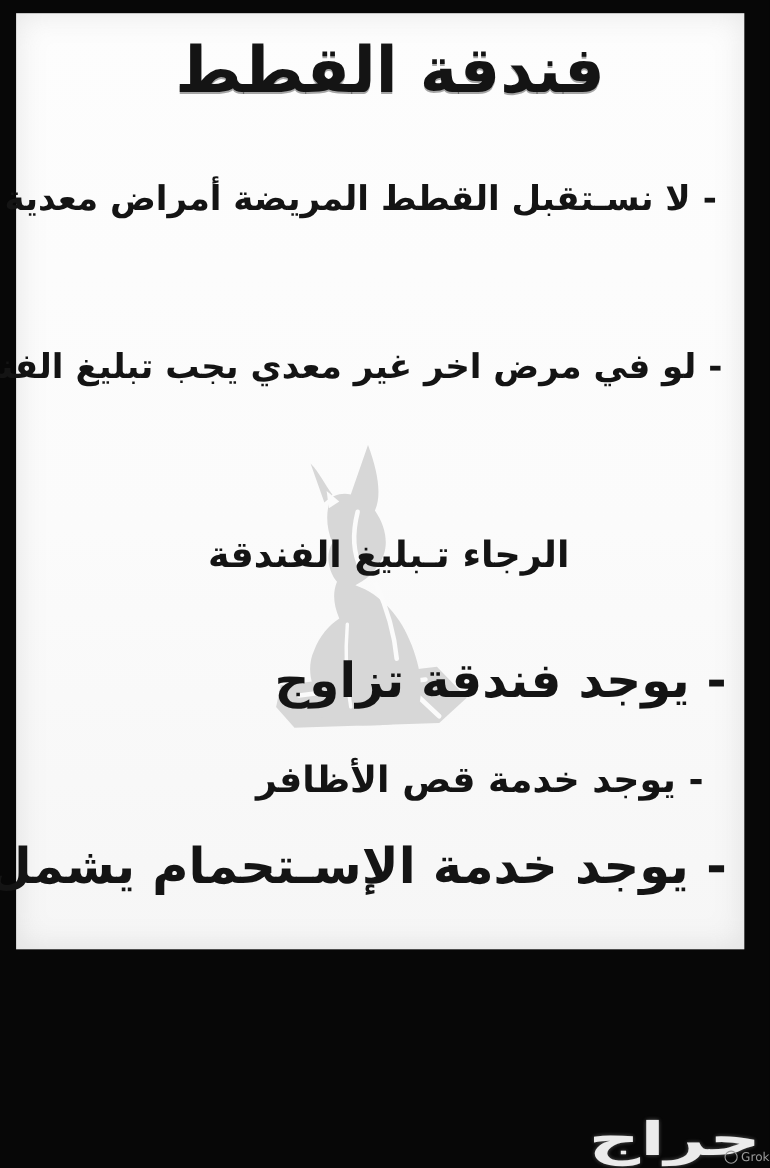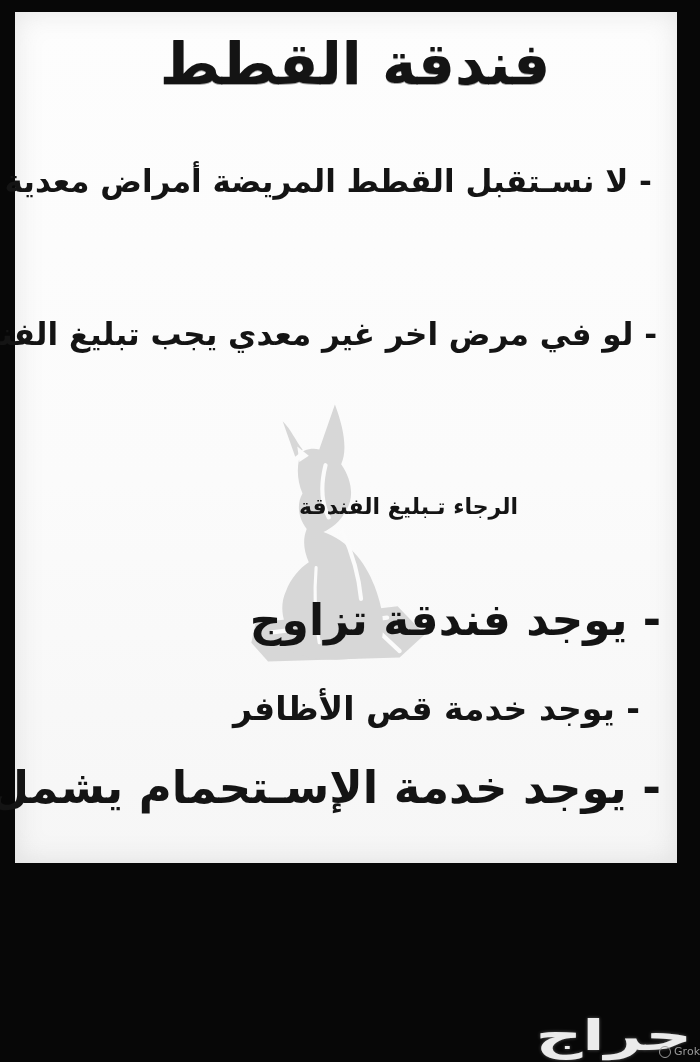--- a/index.html
+++ b/index.html
@@ -34,21 +34,21 @@
     left:18px;right:0;top:16px;
     text-align:center;
     font-size:58px;
     font-weight:700;
     text-shadow:0 1px 0 rgba(0,0,0,.35);
   }
   .r1a{top:150px;right:25px;font-size:31px;text-align:right;}
   .r1b{top:222px;right:142px;font-size:28px;}
   .r2 {top:303px;right:20px;font-size:31px;}
   .r3a{top:392px;right:22px;font-size:33px;}
-  .r3b{top:471px;right:159px;font-size:22px;margin-top:10px;}
+  .r3b{top:471px;right:159px;font-size:33px;}
   .r4 {top:580px;right:16px;font-size:44px;}
   .r5 {top:676px;right:37px;font-size:33px;}
   .r6 {top:748px;right:16px;font-size:45px;}
   .r6a{top:856px;left:30px;right:0;text-align:center;font-size:28px;}
   .r6b{top:914px;left:40px;right:0;text-align:center;font-size:28px;}
   .cat{
     position:absolute;left:228px;top:388px;width:188px;height:262px;
     z-index:1;
   }
   .haraj{

